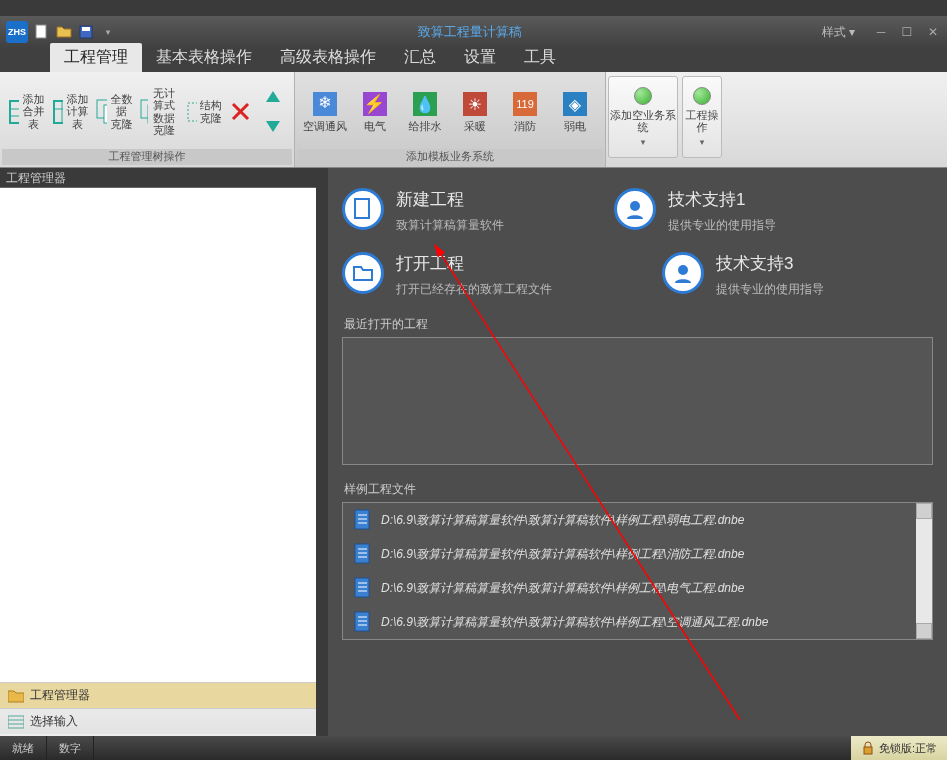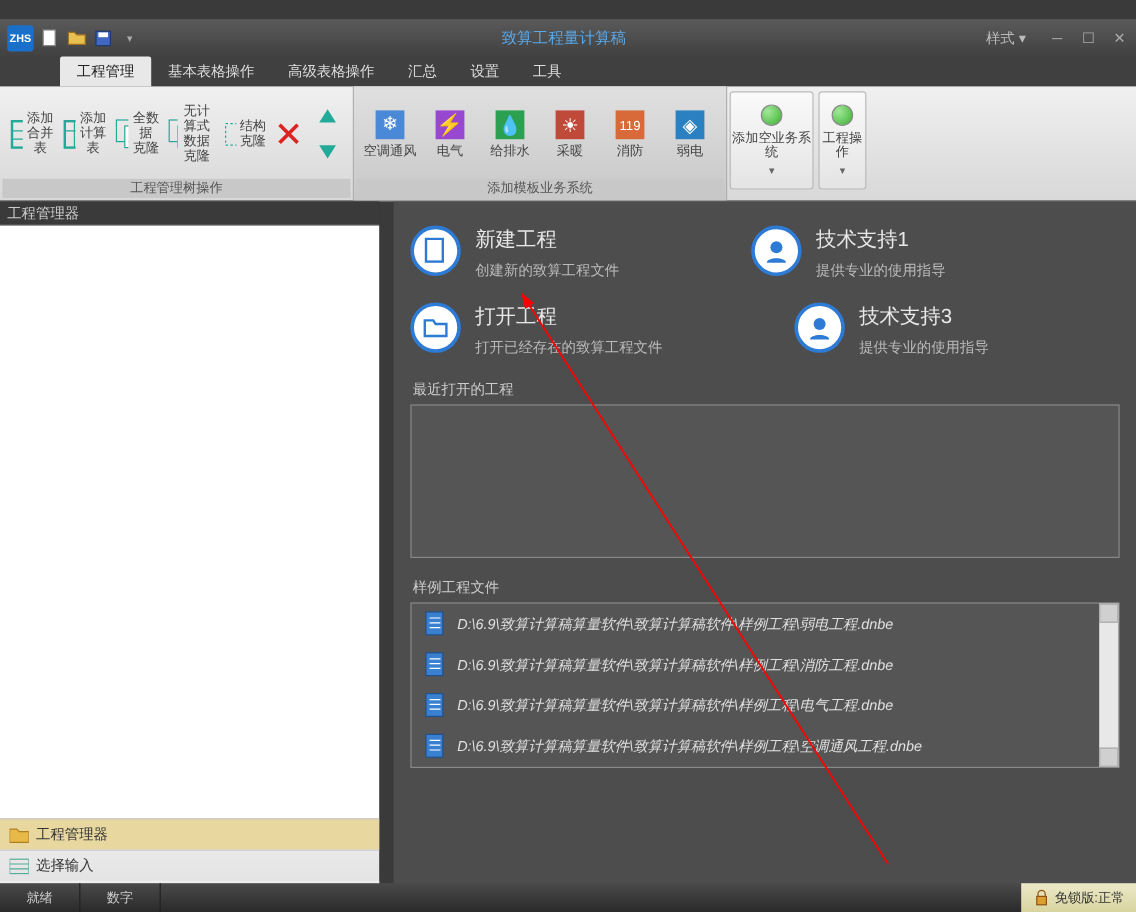--- a/index.html
+++ b/index.html
@@ -10,21 +10,21 @@
 .app-icon { width: 22px; height: 22px; background: #1a6fc9; border-radius: 3px; display: flex; align-items: center; justify-content: center; color: #fff; font-size: 9px; font-weight: bold; margin-right: 4px; }
 .qat { display: flex; gap: 2px; }
 .qat-btn { width: 20px; height: 20px; display: flex; align-items: center; justify-content: center; cursor: pointer; }
 .titlebar-title { flex: 1; text-align: center; color: #5aa8e8; font-size: 13px; }
 .titlebar-right { display: flex; align-items: center; gap: 8px; color: #bbb; font-size: 12px; }
 .win-controls { display: flex; gap: 10px; margin-left: 10px; }
 .win-btn { width: 16px; height: 16px; color: #aaa; cursor: pointer; display: flex; align-items: center; justify-content: center; }
 
 
 .menutabs { height: 24px; background: #404040; display: flex; align-items: flex-end; padding-left: 50px; }
-.menutab { padding: 4px 14px; color: #ddd; font-size: 12px; cursor: pointer; }
+.menutab { padding: 4px 14px; color: #ddd; font-size: 16px; cursor: pointer; }
 .menutab.active { background: #e8e8e8; color: #222; border-radius: 2px 2px 0 0; }
 
 
 .ribbon { height: 96px; background: linear-gradient(#f0f0f0, #d8d8d8); border-bottom: 1px solid #888; display: flex; }
 .ribbon-group { display: flex; flex-direction: column; border-right: 1px solid #b0b0b0; padding: 2px; }
 .ribbon-group-items { flex: 1; display: flex; align-items: center; gap: 2px; padding: 4px; }
 .ribbon-group-label { height: 16px; text-align: center; font-size: 11px; color: #555; background: #c8c8c8; }
 .ribbon-big { width: 42px; display: flex; flex-direction: row; align-items: center; gap: 2px; cursor: pointer; padding: 2px; }
 .ribbon-big-icon { width: 26px; height: 26px; }
 .ribbon-big-label { font-size: 11px; color: #444; text-align: center; line-height: 1.1; }
@@ -56,21 +56,21 @@
 .list-item { display: flex; align-items: center; gap: 8px; padding: 6px 10px; color: #e0e0e0; font-size: 12px; cursor: pointer; }
 .file-icon { width: 20px; height: 22px; }
 .scroll-track { position: absolute; right: 0; top: 0; bottom: 0; width: 16px; background: #e8e8e8; }
 .scroll-btn { height: 16px; background: #d0d0d0; border: 1px solid #aaa; }
 
 
 .arrow-line { position: absolute; pointer-events: none; z-index: 50; }
 
 
 .statusbar { position: absolute; bottom: 0; left: 0; right: 0; height: 24px; background: linear-gradient(#4a4a4a,#2a2a2a); display: flex; align-items: center; color: #ccc; font-size: 11px; }
-.status-seg { padding: 0 22px; border-right: 1px solid #222; height: 100%; display: flex; align-items: center; }
+.status-seg { padding: 0 12px; border-right: 1px solid #222; height: 100%; display: flex; align-items: center; }
 .status-right { margin-left: auto; background: linear-gradient(#ece9c8,#d8d4a0); color: #333; padding: 0 10px; height: 100%; display: flex; align-items: center; gap: 4px; }
 .lock-icon { width: 14px; height: 14px; }
 </style>
 </head>
 <body>
 
 <div class="titlebar">
   <div class="app-icon">ZHS</div>
   <div class="qat">
     <div class="qat-btn">
@@ -259,21 +259,21 @@
   <div class="start-page">
     <div class="cards-row">
       <div class="card">
         <div class="card-icon">
             <svg width="20" height="22">
               <rect x="2" y="1" width="14" height="19" fill="#fff" stroke="#2e7bd6" stroke-width="2"></rect>
             </svg>
           </div>
         <div>
             <div class="card-title">新建工程</div>
-            <div class="card-sub">创建新的致算工程文件</div>
+            <div class="card-sub">致算计算稿算量软件</div>
           </div>
       </div>
       <div class="card">
         <div class="card-icon">
             <svg width="22" height="22">
               <circle cx="11" cy="8" r="5" fill="#2e7bd6"></circle>
               <path d="M3 21c0-5 16-5 16 0" fill="#2e7bd6"></path>
             </svg>
           </div>
         <div>

